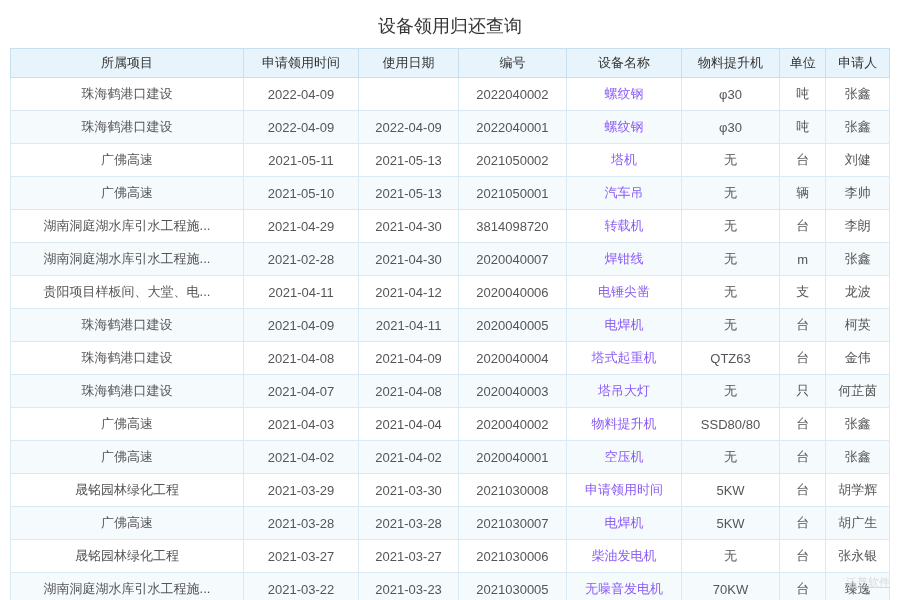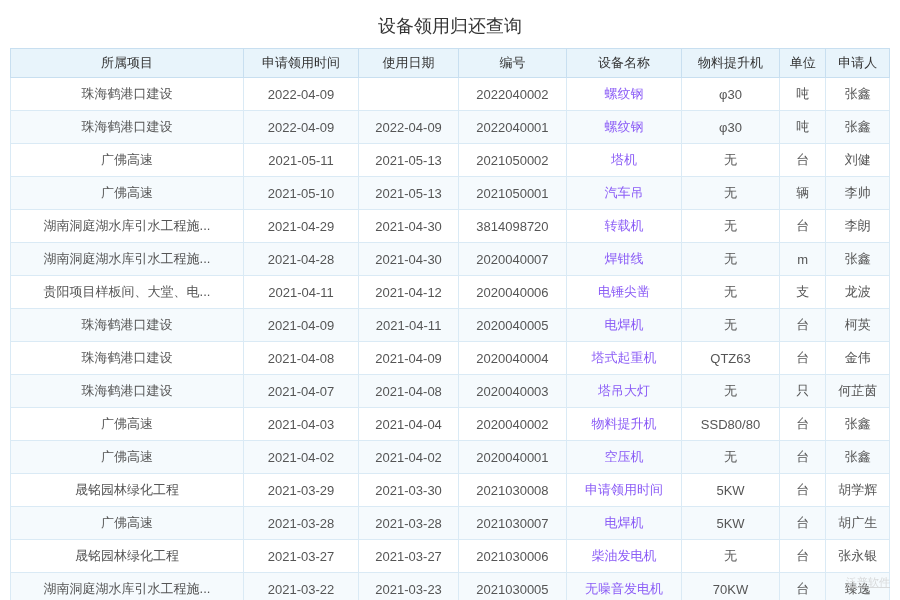--- a/index.html
+++ b/index.html
@@ -129,21 +129,21 @@
           <td>2021-04-29</td>
           <td>2021-04-30</td>
           <td>3814098720</td>
           <td><span class="link-blue">转载机</span></td>
           <td>无</td>
           <td>台</td>
           <td>李朗</td>
         </tr>
         <tr>
           <td>湖南洞庭湖水库引水工程施...</td>
-          <td>2021-04-28</td>
+          <td>2021-02-28</td>
           <td>2021-04-30</td>
           <td>2020040007</td>
           <td><span class="link-blue">焊钳线</span></td>
           <td>无</td>
           <td>m</td>
           <td>张鑫</td>
         </tr>
         <tr>
           <td>贵阳项目样板间、大堂、电...</td>
           <td>2021-04-11</td>

